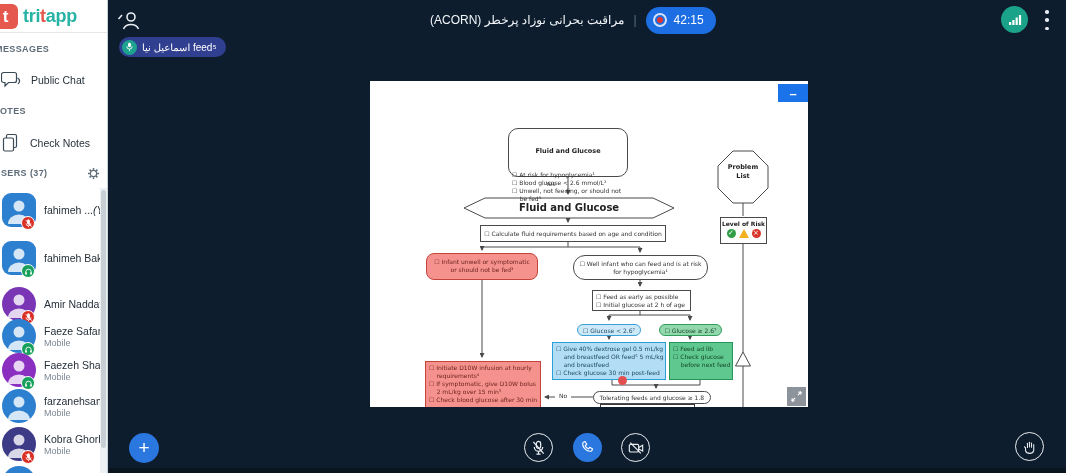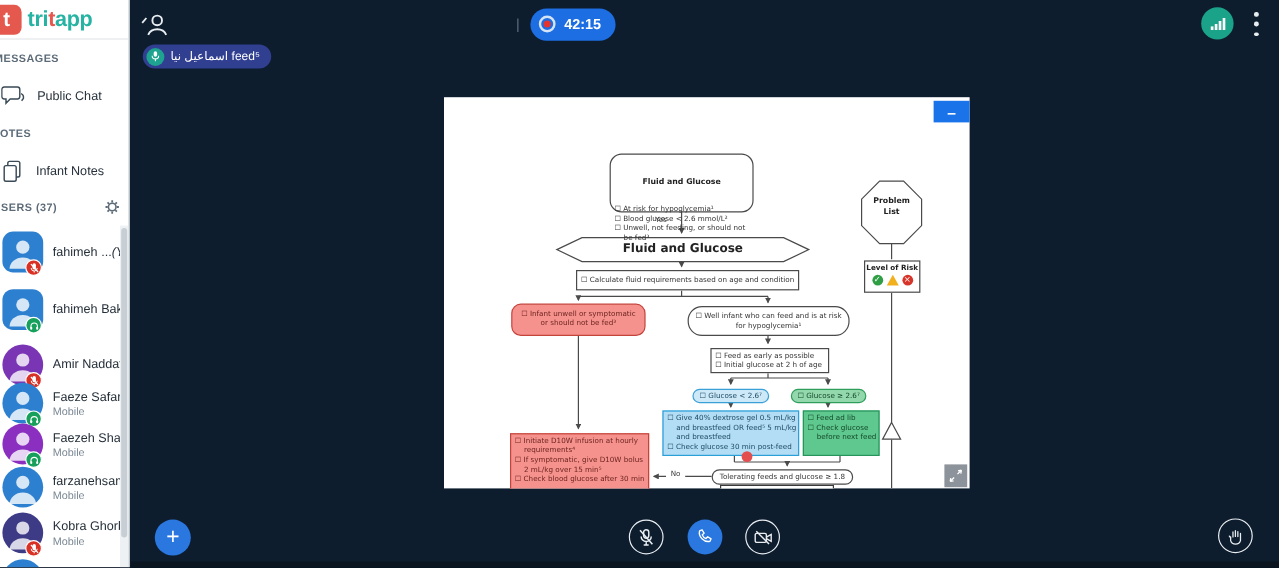--- a/index.html
+++ b/index.html
@@ -39,21 +39,21 @@
   .speaker-pill .micball{width:15px;height:15px;border-radius:50%;background:#1da38f;
                 display:flex;align-items:center;justify-content:center;flex:0 0 15px;}
   .speaker-pill .sp-name{font-size:10px;color:#fff;white-space:nowrap;}
   .title-row{position:absolute;left:430px;top:6px;height:28px;display:flex;align-items:center;gap:9px;}
   .meet-title{font-size:12px;color:#f2f6fa;white-space:nowrap;}
   .title-sep{font-size:12px;color:#5d6f80;}
   .timer-pill{height:27px;background:#1c6ee2;border-radius:14px;display:flex;align-items:center;
               gap:7px;padding:0 12px 0 7px;cursor:pointer;}
   .rec-dot{width:14px;height:14px;border-radius:50%;border:2px solid #d5e3f7;position:relative;}
   .rec-dot:before{content:"";position:absolute;left:2px;top:2px;width:6px;height:6px;border-radius:50%;background:#e5332e;}
-  .timer-txt{font-size:12px;font-weight:bold;color:#fff;}
+  .timer-txt{font-size:12px;font-weight:normal;color:#fff;}
   .net-circle{position:absolute;left:1001px;top:6px;width:27px;height:27px;border-radius:50%;
               background:#1ba389;display:flex;align-items:center;justify-content:center;cursor:pointer;}
   .kebab{position:absolute;left:1041px;top:9px;width:12px;height:22px;cursor:pointer;
          display:flex;flex-direction:column;align-items:center;justify-content:space-between;padding:1px 0;}
   .kebab i{width:3.5px;height:3.5px;border-radius:50%;background:#e8edf2;}
   
   .slide{position:absolute;left:370px;top:81px;width:438px;height:326px;background:#fff;}
   .min-btn{position:absolute;top:3px;right:0;width:30px;height:18px;background:#1a73e8;color:#fff;
            font-size:13px;font-weight:bold;display:flex;align-items:center;justify-content:center;cursor:pointer;}
   .board{position:absolute;inset:0;overflow:hidden;font-family:"DejaVu Sans",sans-serif;}
@@ -114,21 +114,21 @@
         </svg>
       <span class="lbl">Public Chat</span>
     </div>
 
     <div class="sec-label" style="left:-7px;top:106px;">NOTES</div>
     <div class="side-item" style="left:2px;top:133px;">
       <svg width="19" height="20" viewBox="0 0 19 20">
           <rect x="4.5" y="1.5" width="10" height="13" rx="1.5" fill="#fff" stroke="#3a4a56" stroke-width="1.2"></rect>
           <rect x="1.5" y="5" width="10" height="13" rx="1.5" fill="#fff" stroke="#3a4a56" stroke-width="1.2"></rect>
         </svg>
-      <span class="lbl">Infant Notes</span>
+      <span class="lbl">Check Notes</span>
     </div>
 
     <div class="sec-label" style="left:-6px;top:168px;">USERS (37)</div>
     <span class="gear">
       <svg width="13" height="13" viewBox="0 0 14 14">
           <g stroke="#5c6b77" stroke-width="1.6">
             <line x1="7" y1="1" x2="7" y2="3"></line>
             <line x1="7" y1="11" x2="7" y2="13"></line>
             <line x1="1" y1="7" x2="3" y2="7"></line>
             <line x1="11" y1="7" x2="13" y2="7"></line>
@@ -295,20 +295,21 @@
     <span class="micball">
       <svg width="9" height="10" viewBox="0 0 10 11">
           <rect x="3.4" y="0.8" width="3.2" height="5" rx="1.6" fill="#fff"></rect>
           <path d="M2 4.8 a3 3 0 0 0 6 0 M5 8 v2" stroke="#fff" stroke-width="1" fill="none"></path>
         </svg>
     </span>
     <span class="sp-name" dir="rtl">feed⁵ اسماعیل نیا</span>
   </div>
 
   <div class="title-row">
+    <span class="meet-title" dir="rtl">مراقبت بحرانی نوزاد پرخطر (ACORN)</span>
     <span class="title-sep">|</span>
     <span class="timer-pill">
       <span class="rec-dot"></span>
       <span class="timer-txt">42:15</span>
     </span>
   </div>
 
   <div class="net-circle">
     <svg width="14" height="13" viewBox="0 0 14 13">
         <rect x="1" y="9" width="2.2" height="3" fill="#fff"></rect>

